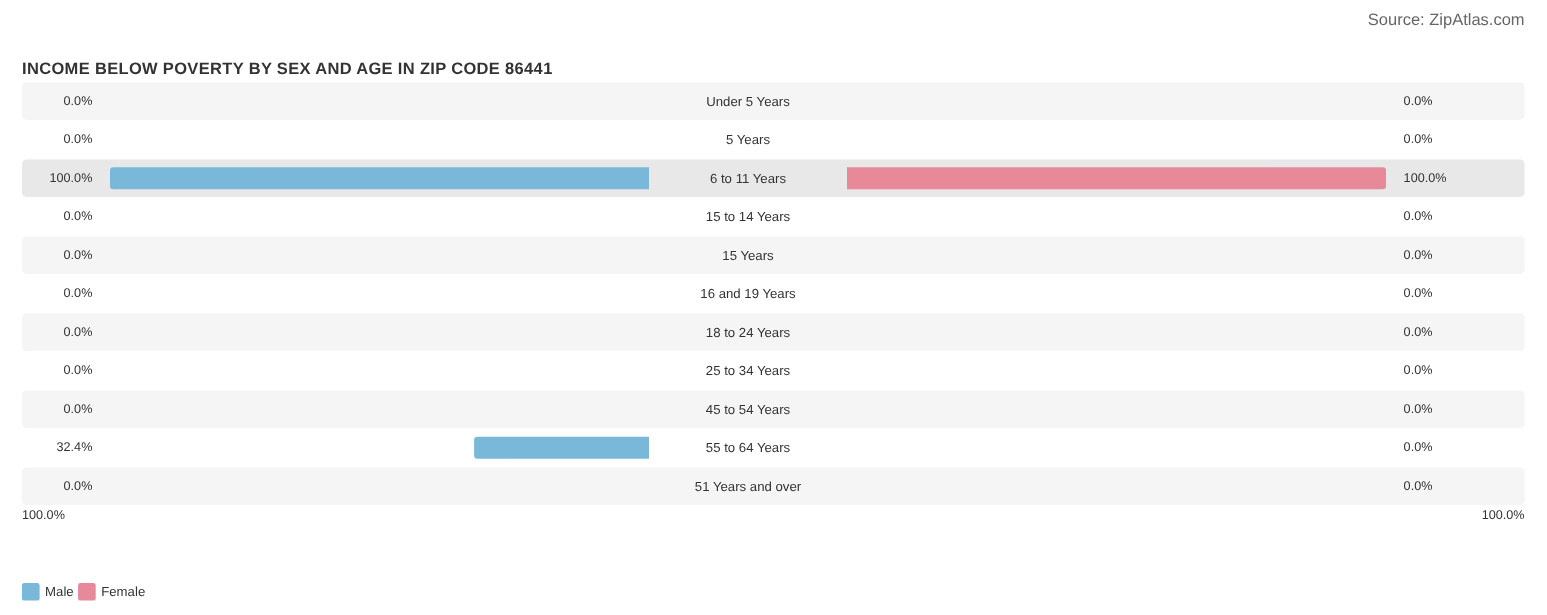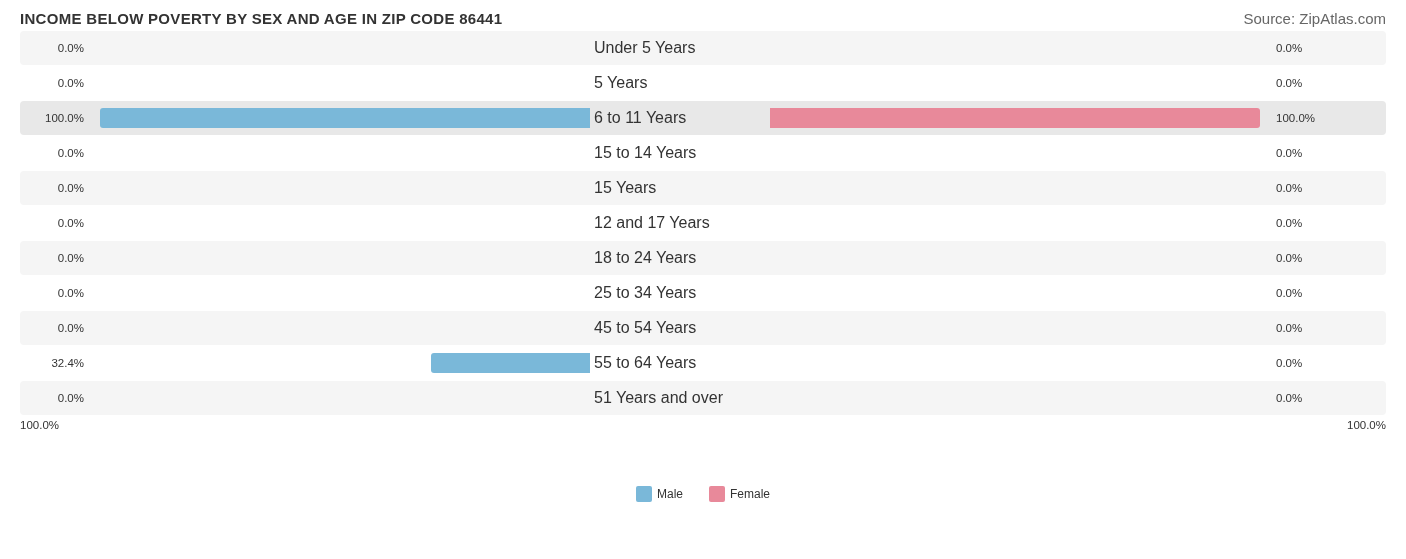--- a/index.html
+++ b/index.html
@@ -16,20 +16,21 @@
       padding: 10px 20px 40px 20px;
       position: relative;
     }
     .chart-title {
       font-size: 15px;
       font-weight: bold;
       color: #333;
       margin-bottom: 4px;
       text-transform: uppercase;
       letter-spacing: 0.3px;
+      margin-top: 44px;
     }
     .source {
       position: absolute;
       top: 10px;
       right: 20px;
       font-size: 15px;
       color: #666;
     }
     .chart-area {
       position: relative;
@@ -69,22 +70,22 @@
       align-items: center;
       height: 20px;
     }
     .left-bar {
       background: #7ab8d9;
       height: 20px;
       border-radius: 3px 0 0 3px;
     }
     .label-cell {
       width: 180px;
-      text-align: left;
-      font-size: 16px;
+      text-align: center;
+      font-size: 12px;
       color: #333;
       flex-shrink: 0;
       padding: 0 4px;
       white-space: nowrap;
     }
     .right-bar-area {
       width: 500px;
       display: flex;
       justify-content: flex-start;
       align-items: center;
@@ -98,23 +99,23 @@
     .right-value {
       width: 70px;
       text-align: left;
       font-size: 11.5px;
       color: #333;
       padding-left: 6px;
       flex-shrink: 0;
     }
     .legend {
       display: flex;
-      justify-content: center;
-      align-items: center;
-      gap: 26px;
+      justify-content: flex-start;
+      align-items: center;
+      gap: 4px;
       margin-top: 6px;
       font-size: 12px;
       color: #333;
     }
     .legend-item {
       display: flex;
       align-items: center;
       gap: 5px;
     }
     .legend-box {
@@ -185,21 +186,21 @@
     <div class="right-bar-area">
       <div class="right-bar" style="width:0px"></div>
     </div>
     <div class="right-value">0.0%</div>
   </div>
       <div class="row">
     <div class="left-value">0.0%</div>
     <div class="left-bar-area">
       <div class="left-bar" style="width:0px"></div>
     </div>
-    <div class="label-cell">12 and 17 Years</div>
+    <div class="label-cell">16 and 19 Years</div>
     <div class="right-bar-area">
       <div class="right-bar" style="width:0px"></div>
     </div>
     <div class="right-value">0.0%</div>
   </div>
       <div class="row">
     <div class="left-value">0.0%</div>
     <div class="left-bar-area">
       <div class="left-bar" style="width:0px"></div>
     </div>

